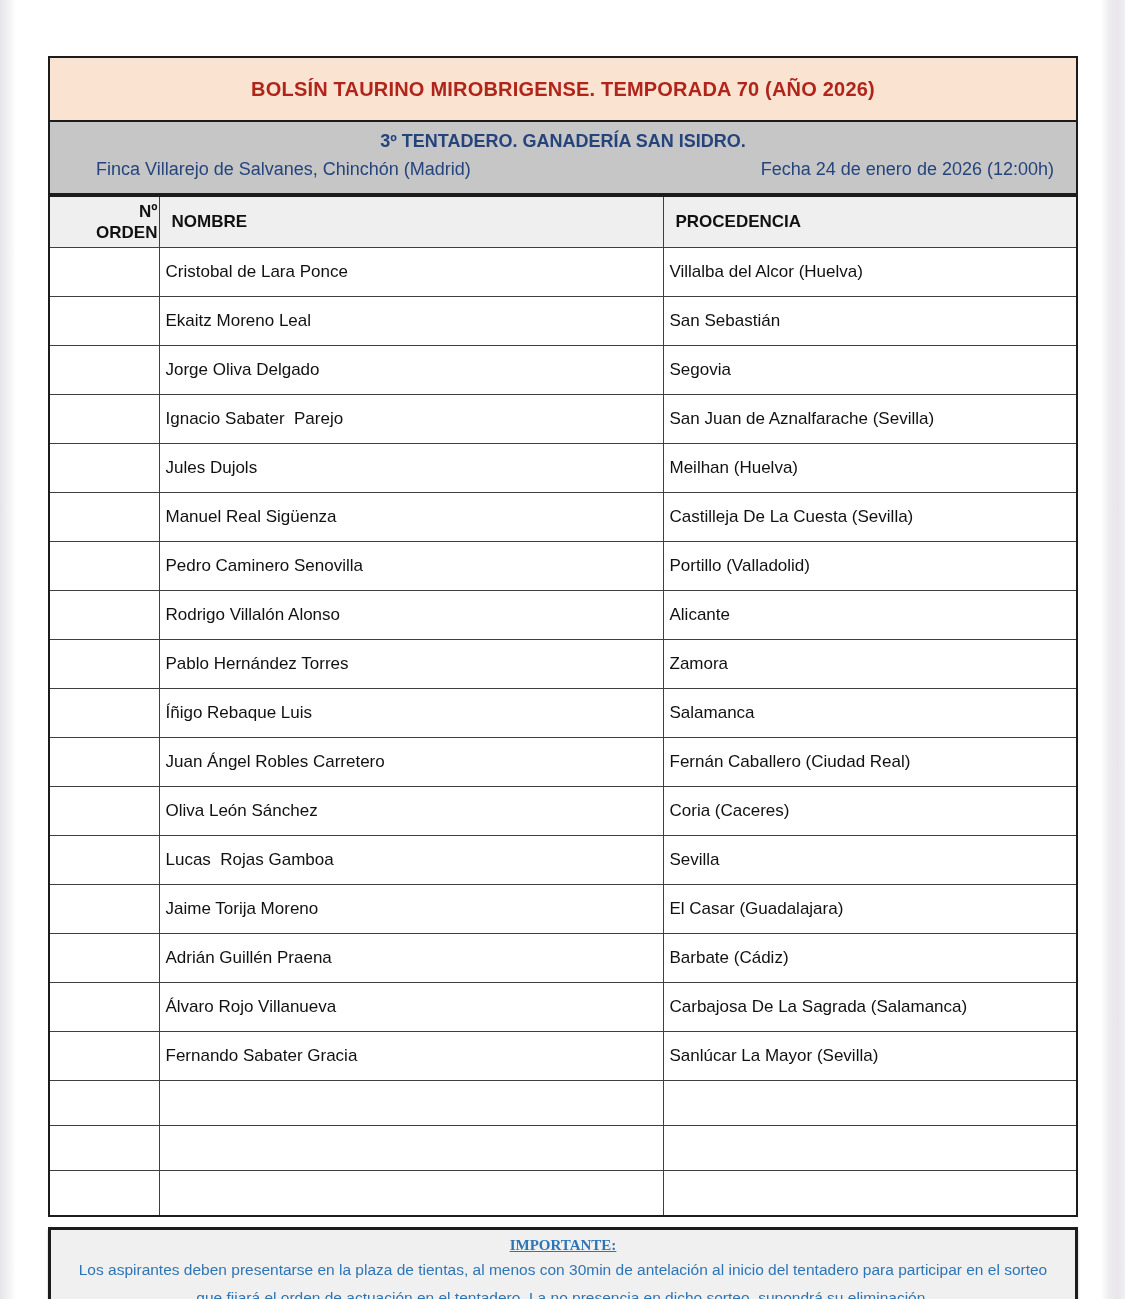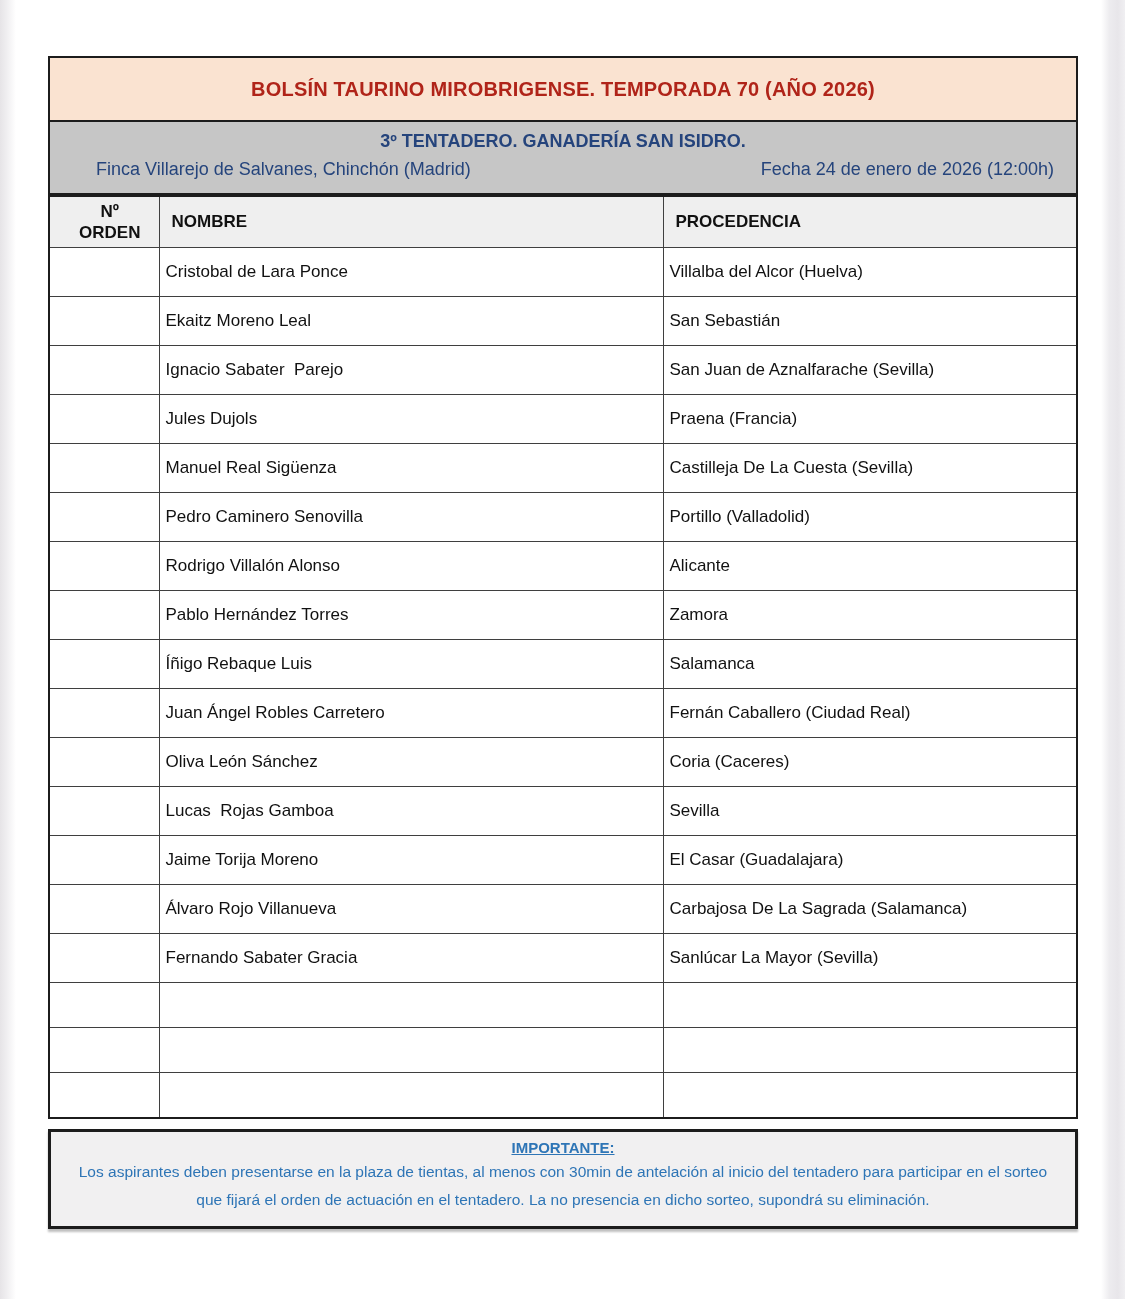--- a/index.html
+++ b/index.html
@@ -78,21 +78,21 @@
   }
   thead th {
     background: var(--table-header-bg, #efefef);
     font-size: 17px;
     font-weight: bold;
     height: 48px;
     text-align: left;
     padding-left: 12px;
   }
   thead th.h-orden {
-    text-align: center;
+    text-align: right;
     padding-left: 12px;
   }
   .orden-head {
     display: inline-block;
     max-width: 72px;
     line-height: 1.25;
   }
   tbody td {
     height: 46px;
     font-size: 17px;
@@ -110,20 +110,21 @@
     padding: 7px 24px 12px;
     text-align: center;
     color: var(--notice-blue, #2e75b6);
     box-shadow: 0 3px 2px rgba(0,0,0,0.25);
   }
   .notice-head {
     font-size: 15px;
     font-weight: bold;
     text-decoration: underline;
     margin-bottom: 2px;
+    font-family: Liberation Serif, serif;
   }
   .notice-body {
     font-size: 15.5px;
     line-height: 1.8;
     max-width: 1000px;
     margin: 0 auto;
   }
 </style>
 </head>
 <body>
@@ -166,27 +167,32 @@
     <td class="c-nombre">Cristobal de Lara Ponce</td>
     <td class="c-proc">Villalba del Alcor (Huelva)</td>
   </tr>
         <tr>
     <td class="c-orden"></td>
     <td class="c-nombre">Ekaitz Moreno Leal</td>
     <td class="c-proc">San Sebastián</td>
   </tr>
         <tr>
     <td class="c-orden"></td>
+    <td class="c-nombre">Jorge Oliva Delgado</td>
+    <td class="c-proc">Segovia</td>
+  </tr>
+        <tr>
+    <td class="c-orden"></td>
     <td class="c-nombre">Ignacio Sabater  Parejo</td>
     <td class="c-proc">San Juan de Aznalfarache (Sevilla)</td>
   </tr>
         <tr>
     <td class="c-orden"></td>
     <td class="c-nombre">Jules Dujols</td>
-    <td class="c-proc">Praena (Francia)</td>
+    <td class="c-proc">Meilhan (Huelva)</td>
   </tr>
         <tr>
     <td class="c-orden"></td>
     <td class="c-nombre">Manuel Real Sigüenza</td>
     <td class="c-proc">Castilleja De La Cuesta (Sevilla)</td>
   </tr>
         <tr>
     <td class="c-orden"></td>
     <td class="c-nombre">Pedro Caminero Senovilla</td>
     <td class="c-proc">Portillo (Valladolid)</td>
@@ -218,20 +224,25 @@
   </tr>
         <tr>
     <td class="c-orden"></td>
     <td class="c-nombre">Lucas  Rojas Gamboa</td>
     <td class="c-proc">Sevilla</td>
   </tr>
         <tr>
     <td class="c-orden"></td>
     <td class="c-nombre">Jaime Torija Moreno</td>
     <td class="c-proc">El Casar (Guadalajara)</td>
+  </tr>
+        <tr>
+    <td class="c-orden"></td>
+    <td class="c-nombre">Adrián Guillén Praena</td>
+    <td class="c-proc">Barbate (Cádiz)</td>
   </tr>
         <tr>
     <td class="c-orden"></td>
     <td class="c-nombre">Álvaro Rojo Villanueva</td>
     <td class="c-proc">Carbajosa De La Sagrada (Salamanca)</td>
   </tr>
         <tr>
     <td class="c-orden"></td>
     <td class="c-nombre">Fernando Sabater Gracia</td>
     <td class="c-proc">Sanlúcar La Mayor (Sevilla)</td>

